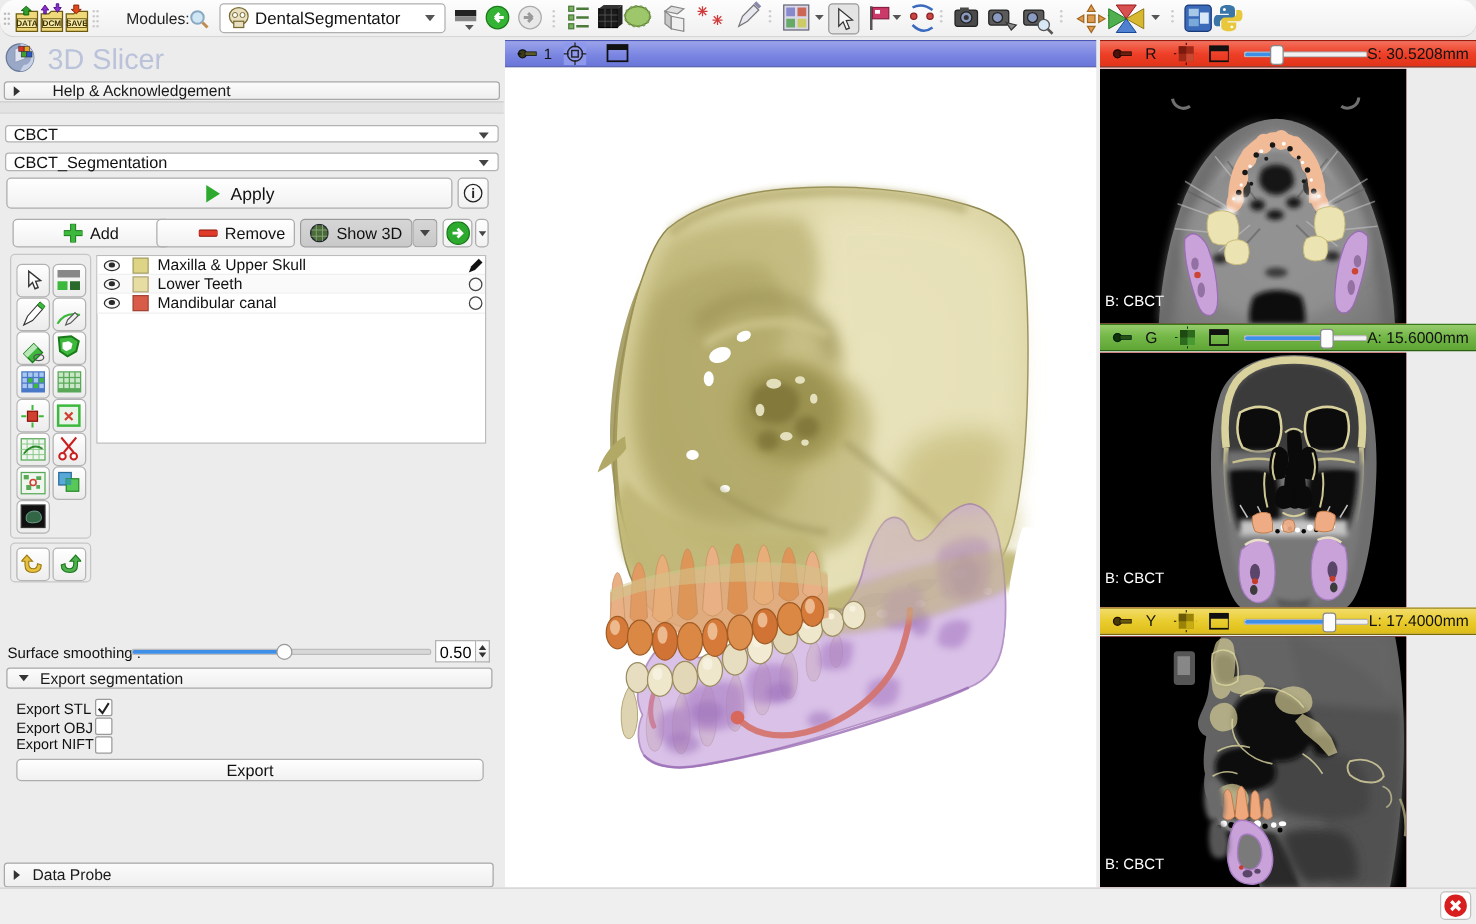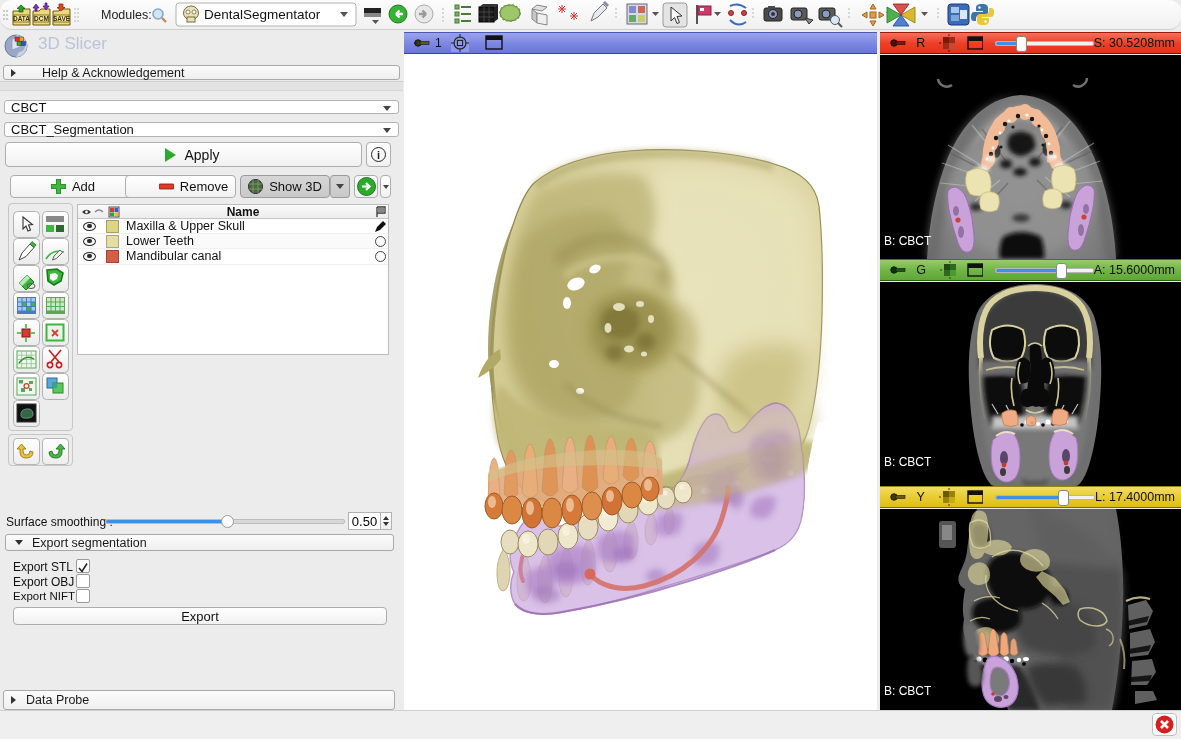--- a/index.html
+++ b/index.html
@@ -23,21 +23,21 @@
     border-bottom:4px solid transparent; border-left:5px solid #333; }
   .tool { width:27px; height:27px; border:1px solid #b5b5b5; border-radius:4px;
     background:linear-gradient(#ffffff,#ededed); display:flex; align-items:center;
     justify-content:center; }
   #view3d-head { left:404px; top:32px; width:473px; height:22px;
     background:linear-gradient(#9aa3ea,#7b86e2 55%,#6a76d8);
     border-top:1px solid #4a56b8; border-bottom:1px solid #3a46a0; }
   #view3d { left:404px; top:54px; width:473px; height:656px; background:#ffffff; }
   .slice-head { left:880px; width:301px; height:22px; position:absolute;
     display:flex; align-items:center; font-size:12.5px; color:#111; white-space:nowrap; }
-  .slice-img { left:880px; width:301px; position:absolute; background:#ef4444; overflow:hidden; }
+  .slice-img { left:880px; width:245px; position:absolute; background:#ef4444; overflow:hidden; }
   .sl-track { height:5px; border-radius:2px; background:#f2f2f2; position:relative;
     border:1px solid rgba(0,0,0,.25); }
   .sl-fill { position:absolute; left:0; top:0; height:100%; background:#3d8fe8; border-radius:2px; }
   .sl-handle { position:absolute; top:-6px; width:11px; height:16px; background:#fdfdfd;
     border:1px solid #888; border-radius:3px; }
   .bcbct { position:absolute; left:4px; color:#fff; font-size:12px;
     font-family:"Liberation Sans",sans-serif; }
   #bottombar { left:0; top:710px; width:1181px; height:29px; background:#efefef;
     border-top:1px solid #d0d0d0; }
   .trow { height:15.2px; display:flex; align-items:center; font-size:12.5px; color:#111;
@@ -276,21 +276,21 @@
   <circle cx="12" cy="13" r="11" fill="#9aa8c8" stroke="#6a7a9a"></circle>
   <path d="M12 2 a11 11 0 0 1 0 22 l3 -5 a6 6 0 0 0 0 -12 z" fill="#c8d2e4"></path>
   <path d="M8 6 l8 -2 v10 l-8 3 z" fill="#dde4f0" stroke="#8a96b0" stroke-width="0.7"></path>
   <g stroke="#333" stroke-width="0.5">
     <rect x="11" y="4" width="4.2" height="4.2" fill="#e03020"></rect>
     <rect x="15.4" y="4" width="4.2" height="4.2" fill="#f0a020"></rect>
     <rect x="13" y="8.4" width="4.2" height="4.2" fill="#40a030"></rect>
     <rect x="17.4" y="8.4" width="4.2" height="4.2" fill="#2858c8"></rect>
   </g>
 </svg>
-<div class="abs" style="left:38px; top:34px; font-size:17px; color:#bac3da;">3D Slicer</div>
+<div class="abs" style="left:38px; top:34px; font-size:23px; color:#bac3da;">3D Slicer</div>
 
 <div class="abs cbar" style="left:3px; top:65px; width:397px; height:15px; padding-left:7px;">
   <span class="tri-right"></span>
     <span style="margin-left:26px; font-size:12.5px;">Help &amp; Acknowledgement</span>
 </div>
 <div class="abs" style="left:0px; top:81px; width:403px; height:10px; background:#e3e3e3; border-top:1px solid #cdcdcd; border-bottom:1px solid #d6d6d6;"></div>
 
 <div class="abs combo" style="left:4px; top:100px; width:395px; height:14px;">CBCT
   <span class="arrow-down" style="position:absolute; right:7px; top:5px;"></span></div>
 <div class="abs combo" style="left:4px; top:122px; width:395px; height:15px;">CBCT_Segmentation
@@ -331,43 +331,20 @@
   <svg width="19" height="19">
       <circle cx="9.5" cy="9.5" r="9" fill="#2daa2d" stroke="#187818"></circle>
       <path d="M5 9.5 h7 m-3 -3.5 l3.5 3.5 -3.5 3.5" stroke="#fff" stroke-width="2.2" fill="none"></path>
     </svg>
 </div>
 <div class="abs btn" style="left:380px; top:175px; width:11px; height:23px;">
     <span class="arrow-down" style="border-left-width:3px;border-right-width:3px;border-top-width:4px;"></span>
   </div>
 
 <div class="abs" style="left:77px; top:204px; width:312px; height:151px; background:#fff; border:1px solid #bcbcbc;">
-  <div style="height:14px; background:linear-gradient(#fafafa,#ececec); border-bottom:1px solid #c4c4c4; position:relative;">
-    <svg width="312" height="14">
-      <g transform="translate(4,3)">
-          <path d="M0 4 q4.5 -4.5 9 0 q-4.5 4.5 -9 0 z" fill="#333"></path>
-          <circle cx="4.5" cy="4" r="1.4" fill="#fff"></circle>
-        </g>
-      <g transform="translate(17,3)">
-          <path d="M0 4 q4 -4 8 0" fill="none" stroke="#888" stroke-width="1.2"></path>
-        </g>
-      <g transform="translate(31,2)">
-          <rect width="10" height="10" fill="#ddd" stroke="#555"></rect>
-          <rect x="1" y="1" width="4" height="4" fill="#d04030"></rect>
-          <rect x="5.5" y="1" width="3.5" height="4" fill="#3060c0"></rect>
-          <rect x="1" y="5.5" width="4" height="3.5" fill="#30a040"></rect>
-          <rect x="5.5" y="5.5" width="3.5" height="3.5" fill="#e0c030"></rect>
-        </g>
-      <text x="165" y="11" font-size="12" font-weight="bold" text-anchor="middle" fill="#111">Name</text>
-      <g transform="translate(299,2)">
-          <path d="M0 0 v10 M0 0 h8 v6 h-8" fill="none" stroke="#333" stroke-width="1.3"></path>
-          <rect x="0.6" y="0.6" width="7" height="5" fill="#888"></rect>
-        </g>
-    </svg>
-  </div>
   <div class="trow" style="background:#fff;">
       <span class="teye"></span>
       <span class="tsw" style="background:#ddd485;"></span>
       <span class="tname">Maxilla &amp; Upper Skull</span>
     <svg width="13" height="13" style="margin-left:auto;margin-right:1px;">
         <path d="M1 12 l2 -5 6 -6 3 3 -6 6 z" fill="#111"></path>
       </svg>
     </div>
   <div class="trow" style="background:#fafafa;">
       <span class="teye"></span>

